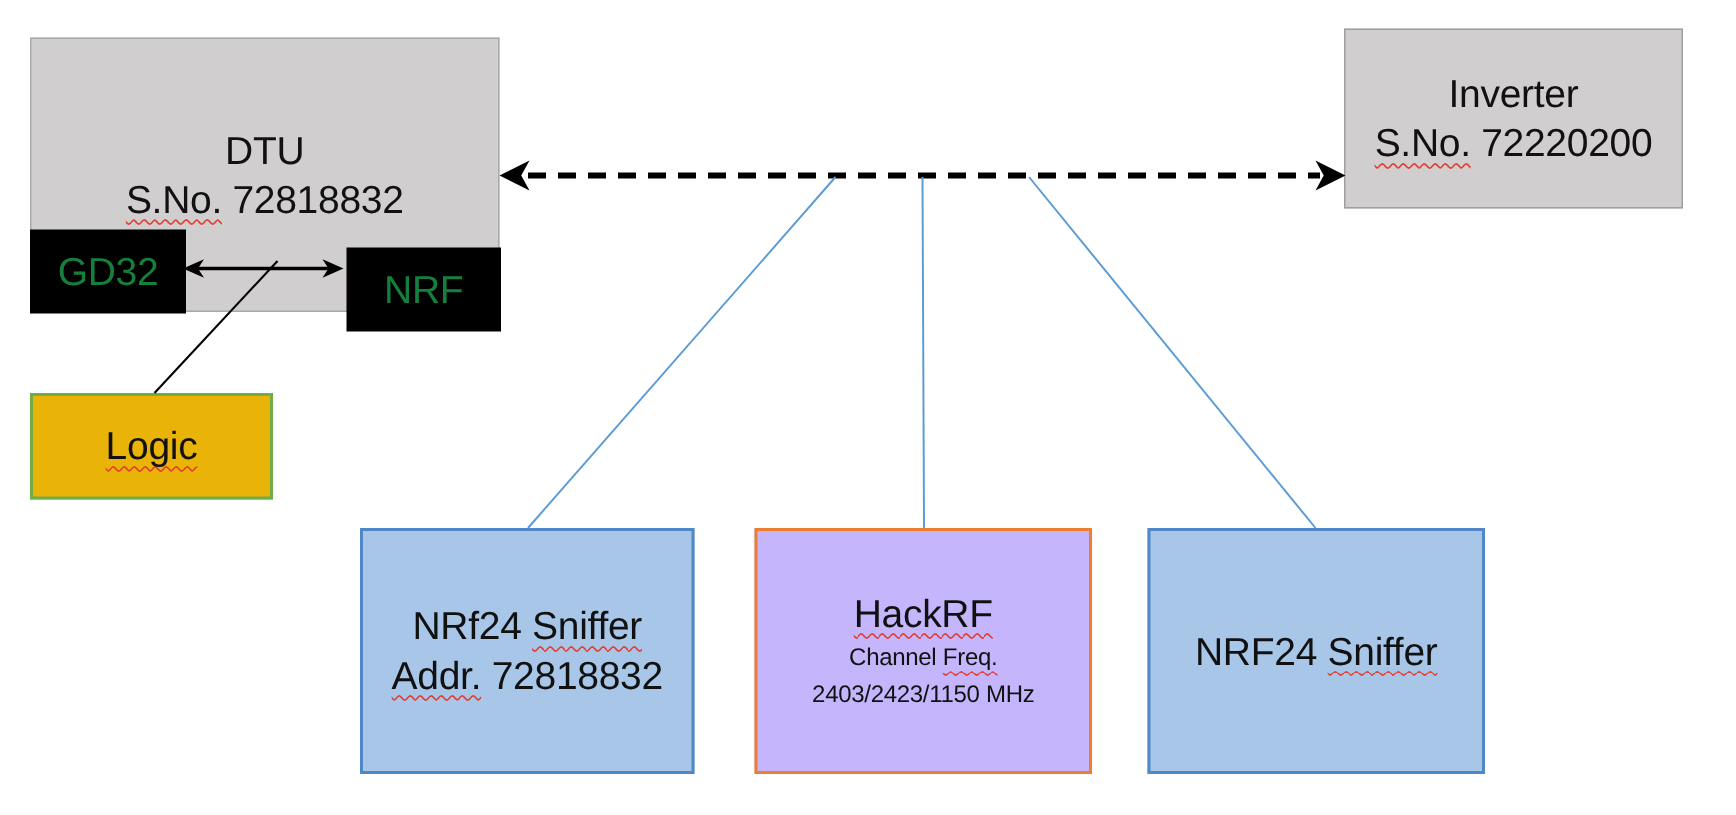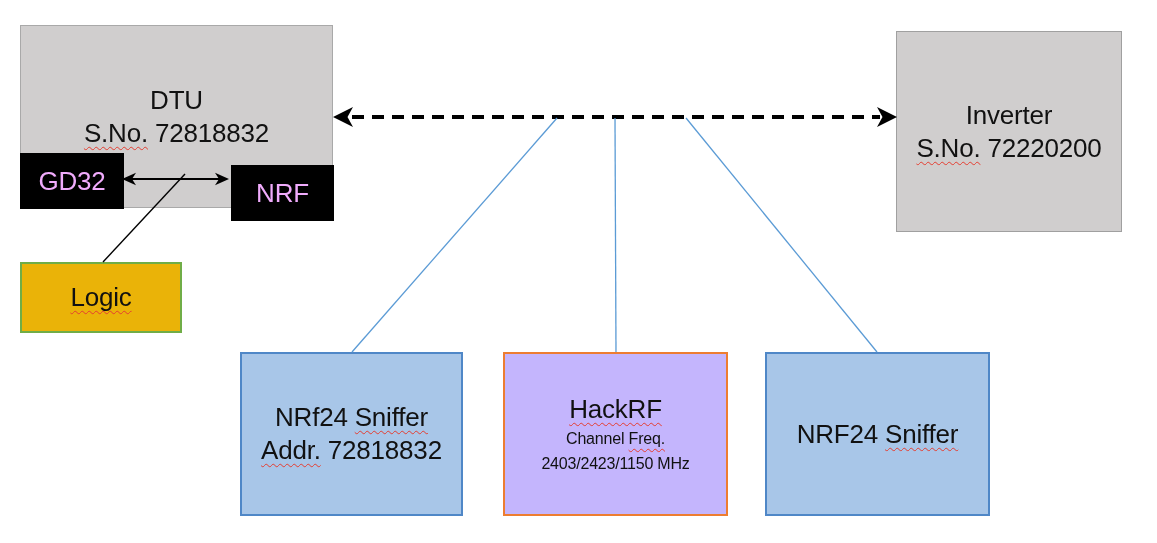--- a/index.html
+++ b/index.html
@@ -28,28 +28,28 @@
     text-decoration-color:#e43d30;
     text-decoration-thickness:1px;
     text-underline-offset:4px;
     text-decoration-skip-ink:none;
   }
   .w{margin-right:0.27em;}
 
   
   #dtu{left:20px;top:25px;width:313px;height:183px;background:#d0cece;border:1px solid #a9a9a9;}
   .chip{
-    position:absolute;background:#000000;color:#f0abfc;
+    position:absolute;background:#000000;color:#15803d;
     display:flex;justify-content:center;align-items:center;
     font-size:26px;
   }
   #chip-gd32{left:-1px;top:127px;width:104px;height:56px;}
   #chip-nrf{left:210px;top:139px;width:103px;height:56px;}
   #logic{left:20px;top:262px;width:162px;height:71px;background:#eab308;border:2px solid #70ad47;}
-  #inverter{left:896px;top:31px;width:226px;height:201px;background:#d0cece;border:1px solid #a0a0a0;}
+  #inverter{left:896px;top:19px;width:226px;height:120px;background:#d0cece;border:1px solid #a0a0a0;}
   #sniffer-left{left:240px;top:352px;width:223px;height:164px;background:#a8c6e8;border:2px solid #4f87c7;}
   #hackrf{left:503px;top:352px;width:225px;height:164px;background:#c4b5fd;border:2px solid #ed7d31;}
   #sniffer-right{left:765px;top:352px;width:225px;height:164px;background:#a8c6e8;border:2px solid #4f87c7;}
 
   #connector-layer{
     position:absolute;left:0;top:0;width:1157px;height:543px;
     pointer-events:none;z-index:5;
   }
 </style>
 </head>

